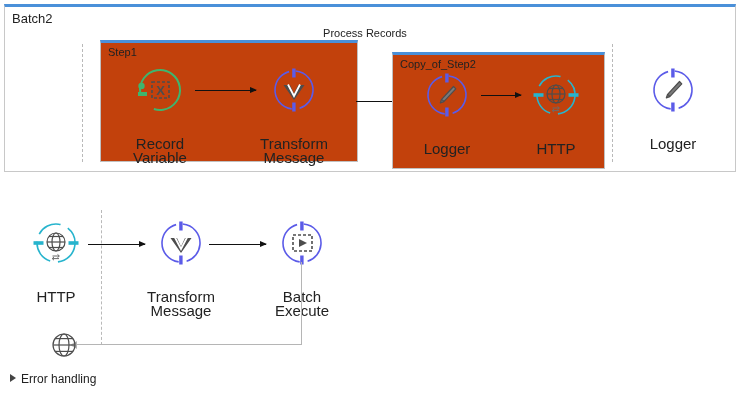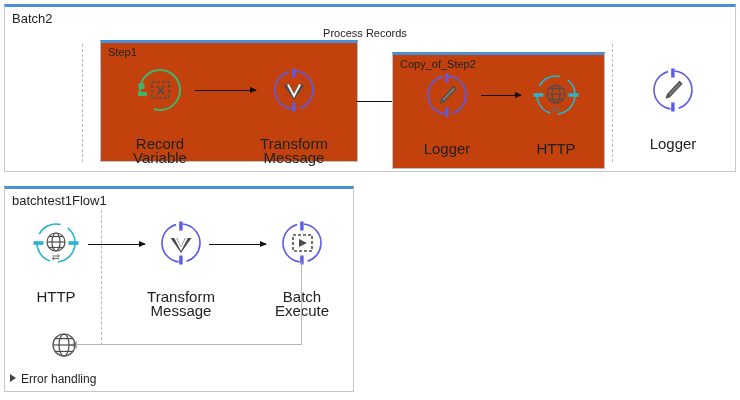--- a/index.html
+++ b/index.html
@@ -223,23 +223,20 @@
         <circle cx="24" cy="24" r="19" fill="none" stroke="#5b5be8" stroke-width="1.6" stroke-dasharray="52 8" transform="rotate(-85 24 24)"></circle>
         <rect x="22.2" y="2.5" width="3.4" height="9" fill="#5b5be8"></rect>
         <rect x="22.2" y="36.5" width="3.4" height="9" fill="#5b5be8"></rect>
         <path d="M30.5 15.5 L32.8 17.8 L20.8 30.6 L17.3 31.9 L18.6 28.3 Z" fill="#7a7a7a" stroke="#4d4d4d" stroke-width="1.2" stroke-linejoin="round"></path>
         <path d="M19 28.6 L21 30.5" stroke="#4d4d4d" stroke-width="1.1"></path>
       </svg>
     </div>
     <div class="label">Logger</div>
   </div>
 
-  <div class="scope" style="left:4px;top:186px;width:350px;height:206px;">
-    <div class="scope-title">batchtest1Flow1</div>
-  </div>
 
   <div class="vsep" style="left:101px;top:210px;height:135px;"></div>
 
   <div class="node" style="left:18px;top:219px;">
     <div class="ring-wrap">
       <svg width="48" height="48" viewBox="0 0 48 48">
         <circle cx="24" cy="24" r="19" fill="none" stroke="#27b4cd" stroke-width="1.6" stroke-dasharray="25 8" transform="rotate(8 24 24)"></circle>
         <rect x="1.5" y="22.2" width="10" height="3.6" fill="#27b4cd"></rect>
         <rect x="36.5" y="22.2" width="10" height="3.6" fill="#27b4cd"></rect>
         <g stroke="#4d4d4d" stroke-width="1.2" fill="none">

